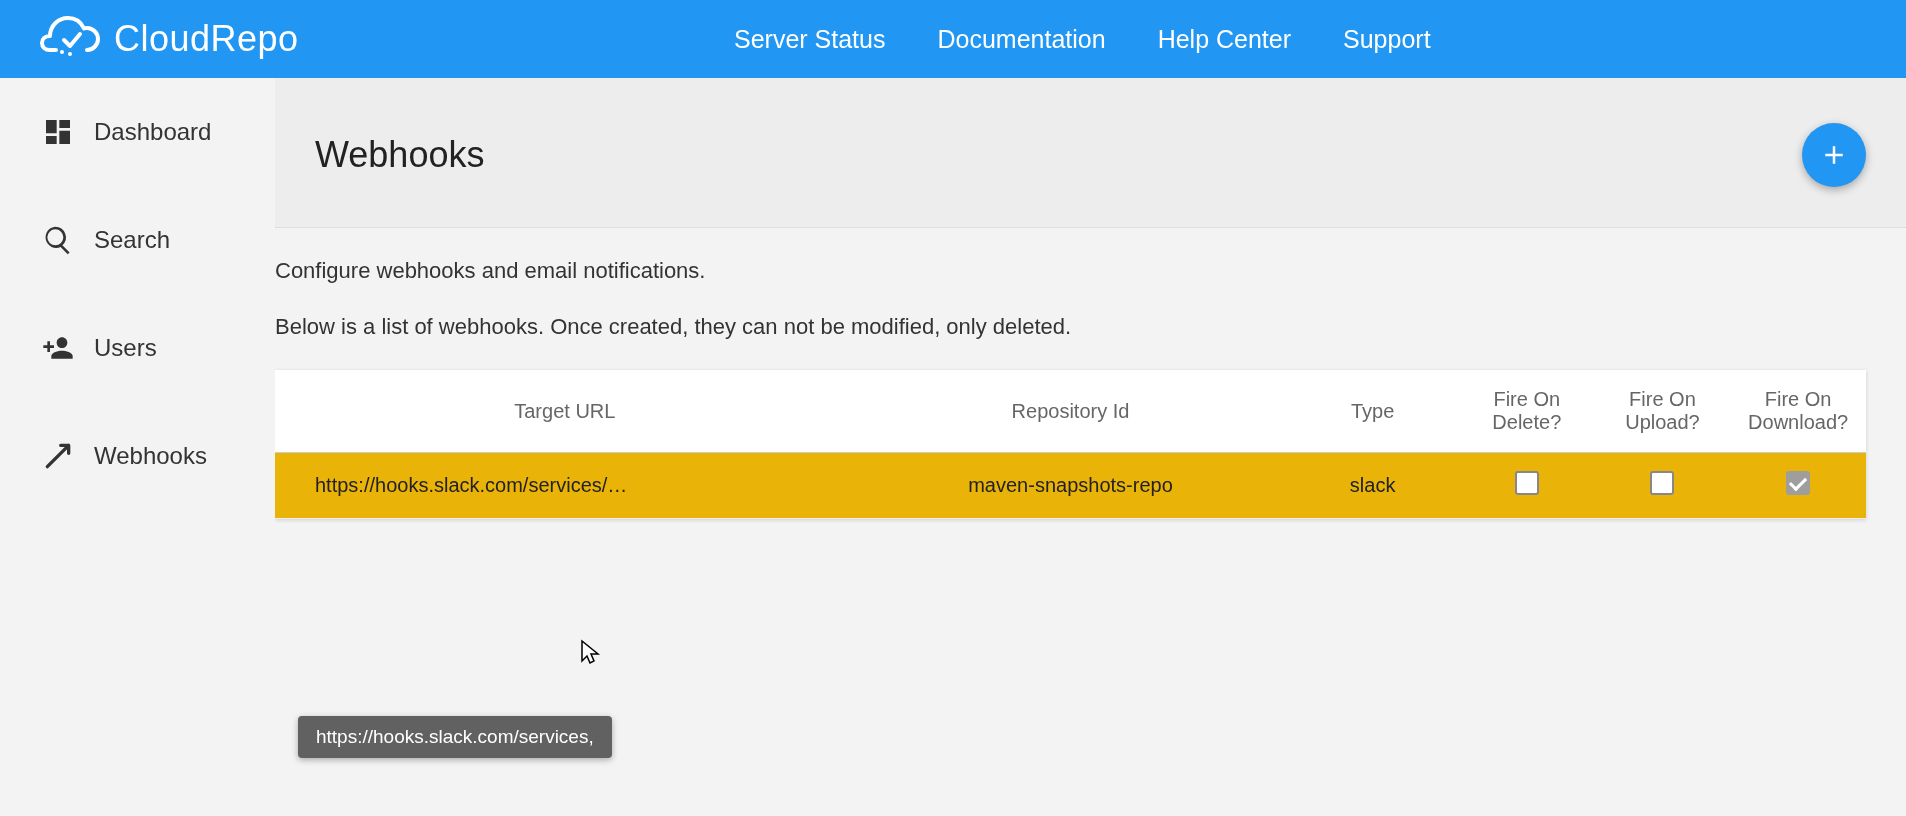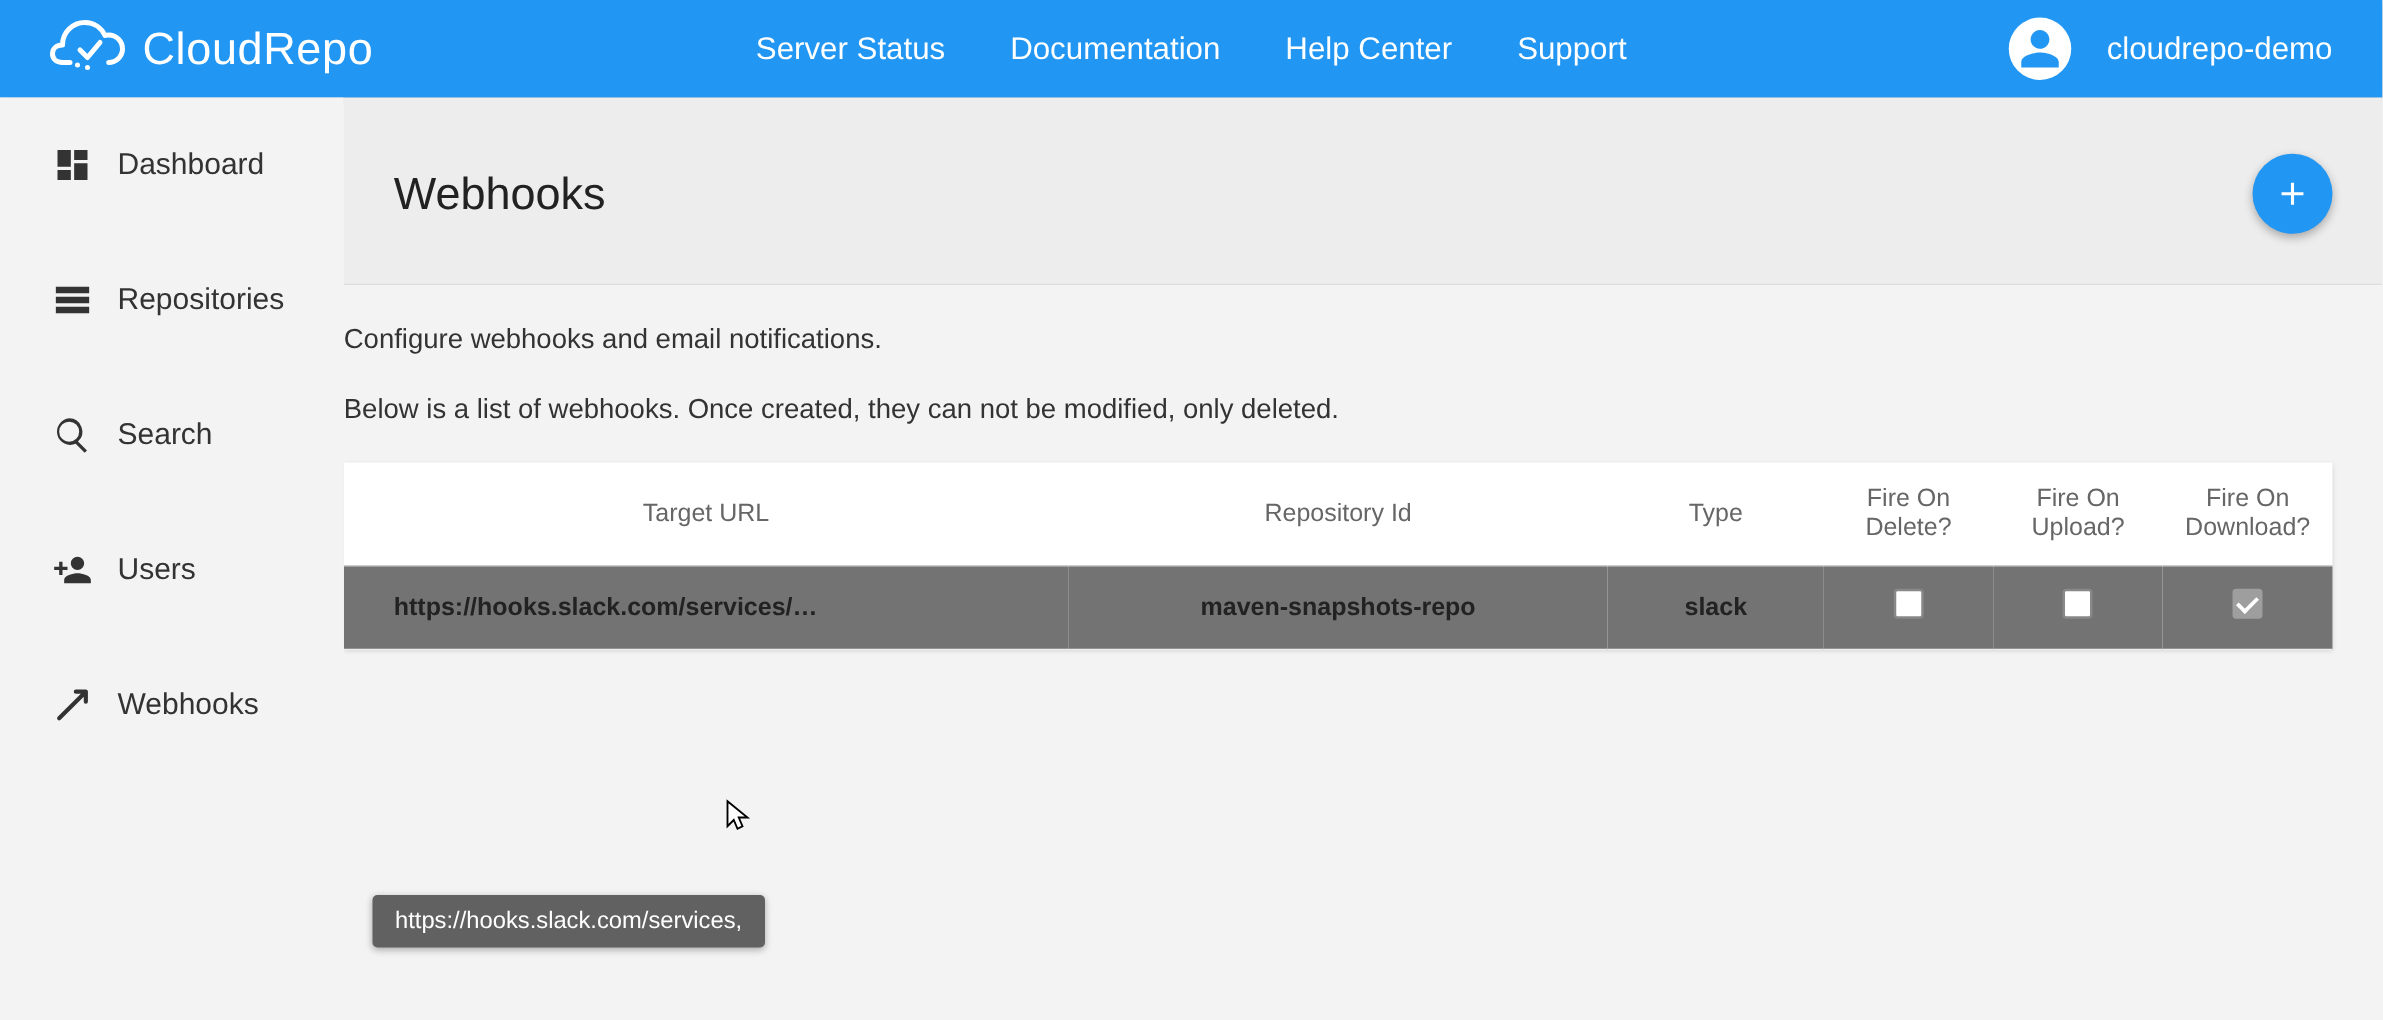--- a/index.html
+++ b/index.html
@@ -55,21 +55,21 @@
 
   .table-wrap {
     background:#fff;
     margin-top:8px;
     box-shadow:0 1px 4px rgba(0,0,0,0.15);
   }
   table { width:100%; border-collapse:collapse; table-layout:fixed; }
   th, td { padding:18px 12px; font-size:20px; text-align:center; }
   th { color:#666; font-weight:400; border-bottom:1px solid #ccc; }
   td { border-bottom:1px solid #eee; color:#222; }
-  tbody tr { background:#737373;font-weight:bold; }
+  tbody tr { background:#eab308; }
   .col-url   { width:470px; }
   .col-repo  { width:350px; }
   .col-type  { width:140px; }
   .col-check { width:110px; }
   .checkbox-box {
     display:inline-block; width:24px; height:24px; border:2px solid #888; border-radius:3px;
     background:#fff;
   }
   .checkbox-checked {
     background:#9e9e9e; border-color:#9e9e9e; position:relative;
@@ -112,48 +112,32 @@
       </svg>
     </span>
     <span class="logo-text">CloudRepo</span>
   </div>
   <nav class="topnav">
     <a>Server Status</a>
     <a>Documentation</a>
     <a>Help Center</a>
     <a>Support</a>
   </nav>
-  <div class="user-area">
-    <span class="avatar">
-      <svg width="36" height="36" viewBox="0 0 24 24">
-          <path d="M12 12c2.7 0 5-2.3 5-5s-2.3-5-5-5-5 2.3-5 5 2.3 5 5 5zm0 2c-3.3 0-10 1.7-10 5v3h20v-3c0-3.3-6.7-5-10-5z"></path>
-        </svg>
-    </span>
-    <span class="username">cloudrepo-demo</span>
-  </div>
 </div>
 
 <div class="body">
 
   <aside class="sidebar">
     <div class="side-item">
       <span class="icon">
         <svg viewBox="0 0 24 24">
             <path d="M3 3h8v10H3V3zm10 0h8v6h-8V3zM3 15h8v6H3v-6zm10-4h8v10h-8V11z"></path>
           </svg>
       </span>
       <span>Dashboard</span>
-    </div>
-    <div class="side-item">
-      <span class="icon">
-        <svg viewBox="0 0 24 24">
-            <path d="M2 4h20v4H2V4zm0 6h20v4H2v-4zm0 6h20v4H2v-4zM4 5h2v2H4V5zm0 6h2v2H4v-2zm0 6h2v2H4v-2z"></path>
-          </svg>
-      </span>
-      <span>Repositories</span>
     </div>
     <div class="side-item">
       <span class="icon">
         <svg viewBox="0 0 24 24">
             <path d="M10 2a8 8 0 015.3 13.9l5.4 5.4-1.4 1.4-5.4-5.4A8 8 0 1110 2zm0 2a6 6 0 100 12 6 6 0 000-12z"></path>
           </svg>
       </span>
       <span>Search</span>
     </div>
     <div class="side-item">

